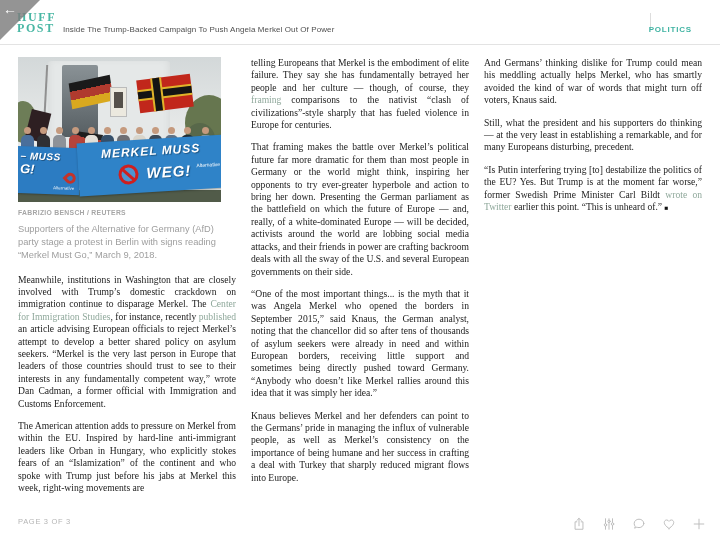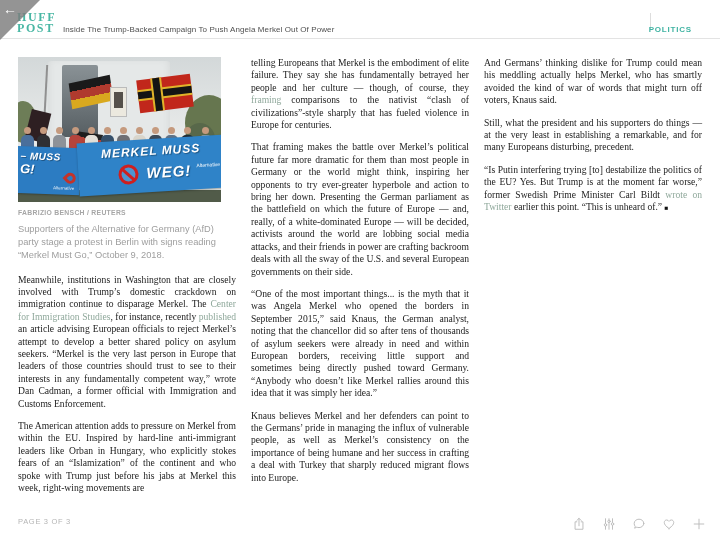--- a/index.html
+++ b/index.html
@@ -17,21 +17,21 @@
     border-right:40px solid transparent;
     cursor:pointer;
   }
   .corner-back .arrow {
     position:absolute; top:-38px; left:3px;
     color:#fff; font-size:14px; line-height:14px;
   }
 
   
   .header {
-    position:absolute; top:0; left:0; right:0; height:39px;
+    position:absolute; top:0; left:0; right:0; height:45px;
     border-bottom:1px solid #e3e3e3; background:#fff; z-index:10;
   }
   .logo {
     position:absolute; left:17px; top:12px;
     font-family:"Liberation Serif", serif; font-weight:bold;
     color:#49b7a4; font-size:12px; line-height:10.5px; letter-spacing:1.6px;
   }
   .header-title {
     position:absolute; left:63px; top:25px;
     font-size:8px; color:#4f4f4f; letter-spacing:0.1px;
@@ -229,38 +229,38 @@
             <div class="alt">Alternative</div>
           </div>
           <div class="banner-main">
             <div class="m1">MERKEL MUSS</div>
             <div class="no-sign"></div>
             <div class="m2">WEG!</div>
             <div class="alt">Alternative</div>
           </div>
         </div>
         <div class="credit">FABRIZIO BENSCH / REUTERS</div>
-        <div class="caption">Supporters of the Alternative for Germany (AfD) party stage a protest in Berlin with signs reading “Merkel Must Go,” October 9, 2018.</div>
+        <div class="caption">Supporters of the Alternative for Germany (AfD) party stage a protest in Berlin with signs reading “Merkel Must Go,” March 9, 2018.</div>
         <div class="figure-spacer"></div>
       </div>
 
       <p class="para"><span>Meanwhile, institutions in Washington that are closely involved with Trump’s domestic crackdown on immigration continue to disparage Merkel. The </span><a class="ilink">Center for Immigration Studies</a><span>, for instance, recently </span><a class="ilink">published</a><span> an article advising European officials to reject Merkel’s attempt to develop a better shared policy on asylum seekers. “Merkel is the very last person in Europe that leaders of those countries should trust to see to their interests in any fundamentally competent way,” wrote Dan Cadman, a former official with Immigration and Customs Enforcement.</span></p>
       <p class="para">The American attention adds to pressure on Merkel from within the EU. Inspired by hard-line anti-immigrant leaders like Orban in Hungary, who explicitly stokes fears of an “Islamization” of the continent and who spoke with Trump just before his jabs at Merkel this week, right-wing movements are</p>
     </div>
 
     <div class="col">
       <p class="para"><span>telling Europeans that Merkel is the embodiment of elite failure. They say she has fundamentally betrayed her people and her culture — though, of course, they </span><a class="ilink">framing</a><span> comparisons to the nativist “clash of civilizations”-style sharply that has fueled violence in Europe for centuries.</span></p>
       <p class="para">That framing makes the battle over Merkel’s political future far more dramatic for them than most people in Germany or the world might think, inspiring her opponents to try ever-greater hyperbole and action to bring her down. Presenting the German parliament as the battlefield on which the future of Europe — and, really, of a white-dominated Europe — will be decided, activists around the world are lobbing social media attacks, and their friends in power are crafting backroom deals with all the sway of the U.S. and several European governments on their side.</p>
       <p class="para">“One of the most important things... is the myth that it was Angela Merkel who opened the borders in September 2015,” said Knaus, the German analyst, noting that the chancellor did so after tens of thousands of asylum seekers were already in need and within European borders, receiving little support and sometimes being directly pushed toward Germany. “Anybody who doesn’t like Merkel rallies around this idea that it was simply her idea.”</p>
       <p class="para">Knaus believes Merkel and her defenders can point to the Germans’ pride in managing the influx of vulnerable people, as well as Merkel’s consistency on the importance of being humane and her success in crafting a deal with Turkey that sharply reduced migrant flows into Europe.</p>
     </div>
 
     <div class="col">
       <p class="para">And Germans’ thinking dislike for Trump could mean his meddling actually helps Merkel, who has smartly avoided the kind of war of words that might turn off voters, Knaus said.</p>
-      <p class="para">Still, what the president and his supporters do things — at the very least in establishing a remarkable, and for many Europeans disturbing, precedent.</p>
+      <p class="para">Still, what the president and his supporters do thinking — at the very least in establishing a remarkable, and for many Europeans disturbing, precedent.</p>
       <p class="para"><span>“Is Putin interfering trying [to] destabilize the politics of the EU? Yes. But Trump is at the moment far worse,” former Swedish Prime Minister Carl Bildt </span><a class="ilink">wrote on Twitter</a><span> earlier this point. “This is unheard of.” </span><span class="endmark">■</span></p>
     </div>
   </div>
 
   <div class="page-indicator">PAGE 3 OF 3</div>
 
   <div class="toolbar">
     <div class="tool-btn">
       <svg width="14" height="14" viewBox="0 0 16 16">
         <path d="M5.5 5.5H3.5V14h9V5.5h-2"></path>

